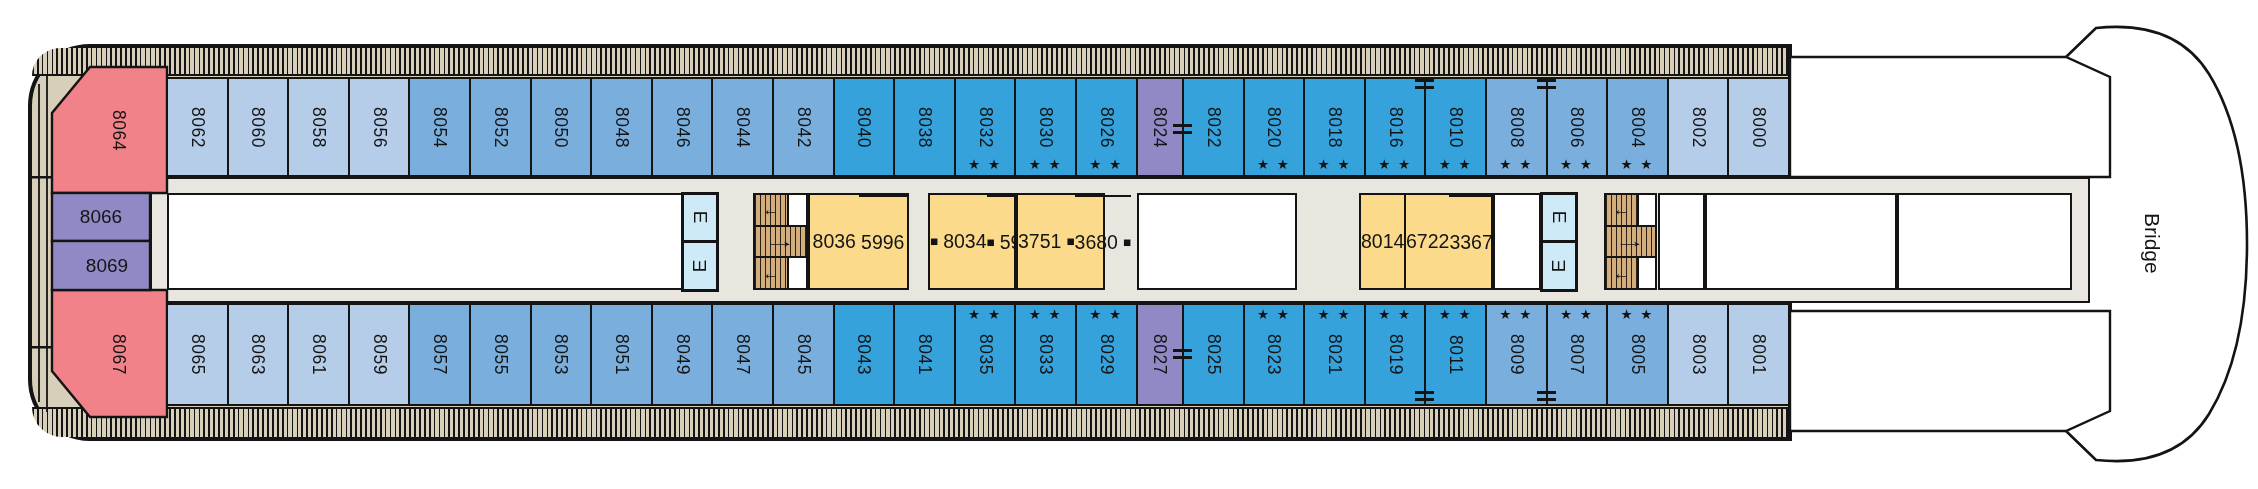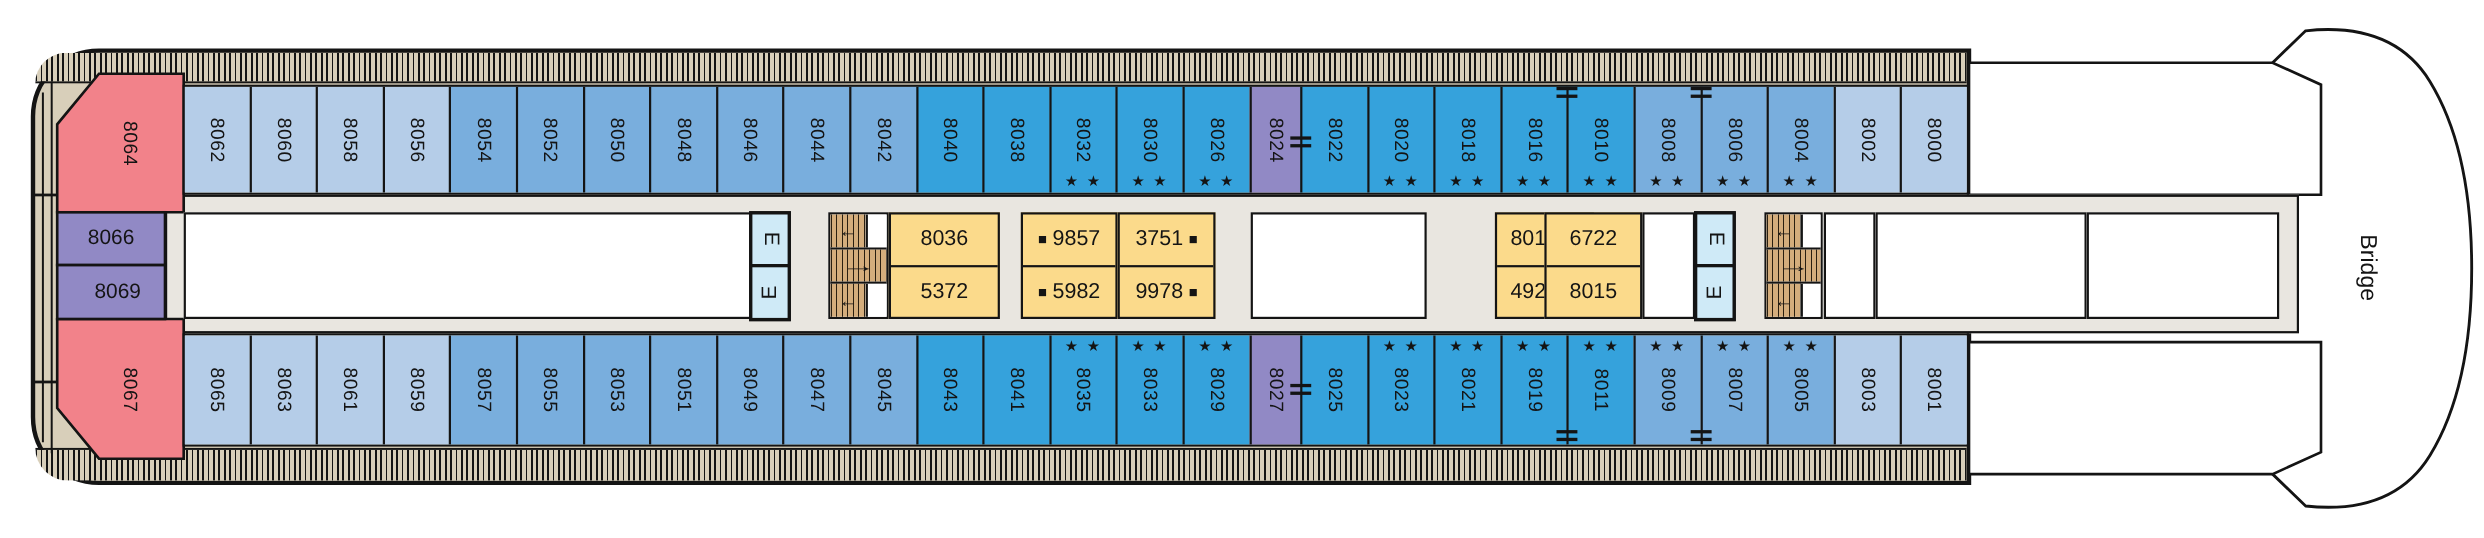--- a/index.html
+++ b/index.html
@@ -35,21 +35,21 @@
   .cabin.purple{background:var(--cabin-purple,#9189c5);}
   .cabin .num{writing-mode:vertical-rl;font-size:17.5px;letter-spacing:.5px;}
   .stars{position:absolute;left:0;right:0;text-align:center;font-size:13.5px;letter-spacing:2px;white-space:nowrap;}
   .stars.corr-bottom{bottom:3px;}
   .stars.corr-top{top:1px;}
 
   
   #midband{position:absolute;left:0;top:193px;width:2258px;height:97px;}
   .mid-room{position:absolute;top:0;height:97px;background:#fff;border:2.4px solid var(--line-black,#141414);}
   .ycab{position:absolute;top:0;height:97px;background:var(--cabin-yellow,#fbda8b);
-        border:2.4px solid var(--line-black,#141414);display:flex;flex-direction:column;}
+        border:2.4px solid var(--line-black,#141414);display:flex;flex-direction:row;}
   .yhalf{flex:1;display:flex;align-items:center;justify-content:center;gap:5px;}
   .yhalf + .yhalf{border-top:2.4px solid var(--line-black,#141414);}
   .ylabel{font-size:19.5px;}
   .ysym{font-size:13.5px;line-height:1;}
   .elev{position:absolute;top:-1.5px;height:100px;border:3.5px solid var(--line-black,#141414);
         background:var(--line-black,#141414);display:flex;flex-direction:column;gap:2.5px;}
   .elev .cell{flex:1;background:var(--elevator-blue,#cfeaf7);display:flex;align-items:center;justify-content:center;}
   .elev .e{font-size:19px;}
   .elev .cell.top .e{transform:rotate(90deg);}
   .elev .cell.bot .e{transform:rotate(-90deg);}
@@ -141,60 +141,60 @@
             <span class="ar">←</span>
           </div>
           <div class="s-corner"></div>
         </div>
       </div>
       <div class="ycab" style="left: 808px; width: 101px;">
         <div class="yhalf">
           <span class="ylabel">8036</span>
         </div>
         <div class="yhalf">
-          <span class="ylabel">5372</span>
+          <span class="ylabel">5996</span>
         </div>
       </div>
       <div class="ycab" style="left: 928px; width: 88px;">
         <div class="yhalf">
           <span class="ysym">■</span>
-          <span class="ylabel">9857</span>
+          <span class="ylabel">8034</span>
         </div>
         <div class="yhalf">
           <span class="ysym">■</span>
           <span class="ylabel">5982</span>
         </div>
       </div>
       <div class="ycab" style="left: 1016px; width: 89px;">
         <div class="yhalf">
           <span class="ylabel">3751</span>
           <span class="ysym">■</span>
         </div>
         <div class="yhalf">
-          <span class="ylabel">9978</span>
+          <span class="ylabel">3680</span>
           <span class="ysym">■</span>
         </div>
       </div>
       <div class="mid-room" style="left: 1137px; width: 160px;"></div>
       <div class="ycab" style="left: 1359px; width: 90px; text-align: center;">
         <div class="yhalf">
           <span class="ylabel">8014</span>
           <span class="ysym">▲</span>
         </div>
         <div class="yhalf">
           <span class="ylabel">4920</span>
           <span class="ysym">▲</span>
         </div>
       </div>
       <div class="ycab" style="left: 1404px; width: 89px;">
         <div class="yhalf">
           <span class="ylabel">6722</span>
         </div>
         <div class="yhalf">
-          <span class="ylabel">8015</span>
+          <span class="ylabel">3367</span>
         </div>
       </div>
       <div class="mid-room" style="left: 1493px; width: 48px;"></div>
       <div class="elev" style="left: 1540px; width: 38px;">
         <div class="cell top">
           <span class="e">E</span>
         </div>
         <div class="cell bot">
           <span class="e">E</span>
         </div>

